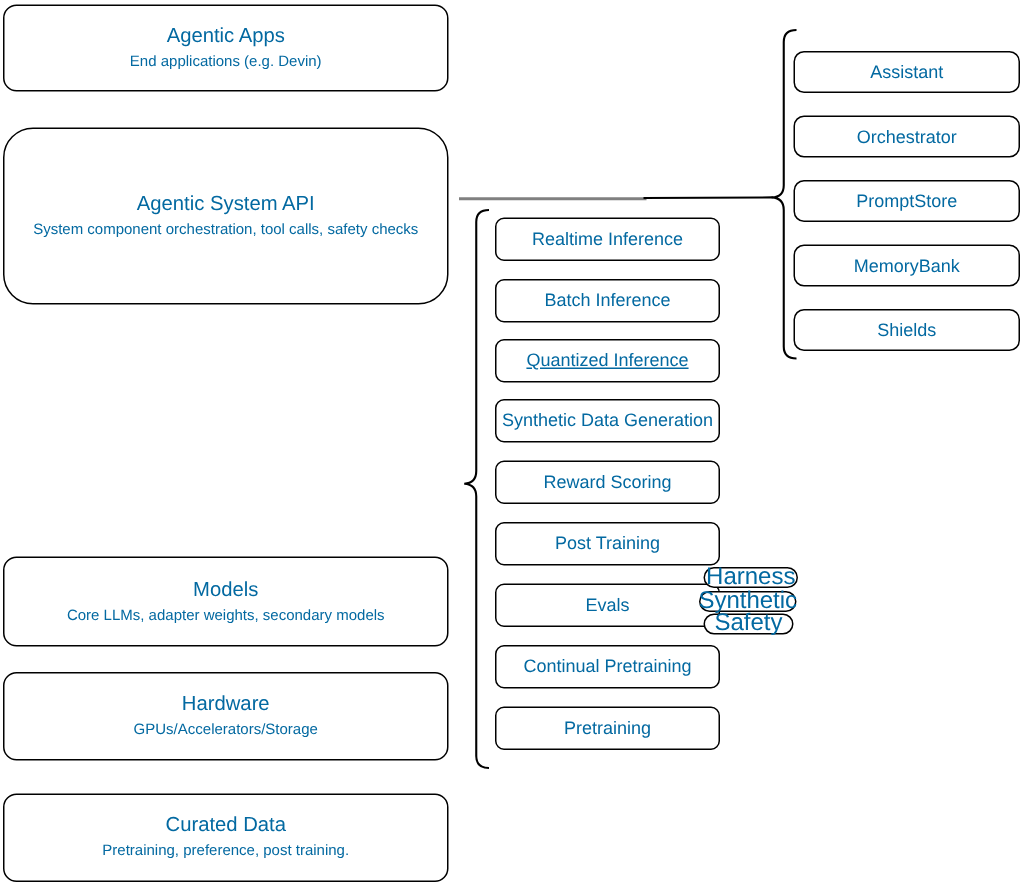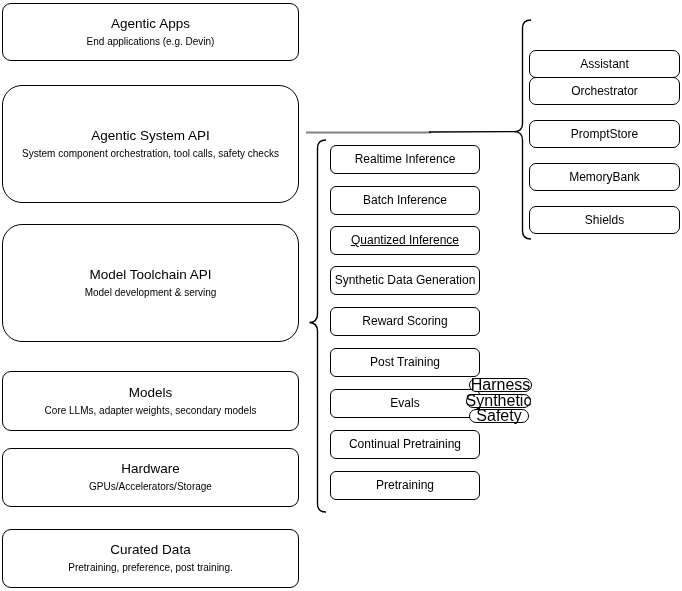--- a/index.html
+++ b/index.html
@@ -1,18 +1,18 @@
 <!DOCTYPE html>
 <html><head>
 <meta charset="utf-8">
 <style>
   html,body{margin:0;padding:0;background:#ffffff;}
   .canvas{
     position:relative;width:682px;height:591px;background:#ffffff;overflow:hidden;
-    font-family:"Liberation Sans",sans-serif;color:#000000;
+    font-family:"Liberation Sans",sans-serif;color:#0369a1;
   }
   .connectors{position:absolute;left:0;top:0;width:682px;height:591px;pointer-events:none;}
   .node{
     position:absolute;box-sizing:border-box;background:#ffffff;border:1.4px solid #000000;
     display:flex;flex-direction:column;align-items:center;justify-content:center;
     text-align:center;line-height:1.25;
   }
   .left-col{left:2px;width:297px;}
   .r9{border-radius:9px;}
   .r20{border-radius:20px;}
@@ -44,24 +44,20 @@
   <div class="node left-col r9" style="top:3px;height:58px;">
     <div class="node-title">Agentic Apps</div>
     <div class="node-subtitle">End applications (e.g. Devin)</div>
   </div>
 
   <div class="node left-col r20" style="top:85px;height:118px;">
     <div class="node-title">Agentic System API</div>
     <div class="node-subtitle">System component orchestration, tool calls, safety checks</div>
   </div>
 
-  <div class="node left-col r20" style="top:224px;height:118px;">
-    <div class="node-title">Model Toolchain API</div>
-    <div class="node-subtitle">Model development &amp; serving</div>
-  </div>
 
   <div class="node left-col r9" style="top:371px;height:60px;">
     <div class="node-title">Models</div>
     <div class="node-subtitle">Core LLMs, adapter weights, secondary models</div>
   </div>
 
   <div class="node left-col r9" style="top:448px;height:59px;">
     <div class="node-title">Hardware</div>
     <div class="node-subtitle">GPUs/Accelerators/Storage</div>
   </div>
@@ -102,21 +98,21 @@
   <div class="pill" style="left:469px;top:378px;width:63px;height:14px;">
       <span>Harness</span>
     </div>
   <div class="pill" style="left:466px;top:394px;width:65px;height:14px;">
       <span>Synthetic</span>
     </div>
   <div class="pill" style="left:469px;top:409px;width:60px;height:14px;">
       <span>Safety</span>
     </div>
 
-  <div class="node right-col" style="top:50px;text-align:right;">
+  <div class="node right-col" style="top:34px;text-align:right;">
       <span>Assistant</span>
     </div>
   <div class="node right-col" style="top:77px;">
       <span>Orchestrator</span>
     </div>
   <div class="node right-col" style="top:120px;">
       <span>PromptStore</span>
     </div>
   <div class="node right-col" style="top:163px;">
       <span>MemoryBank</span>

